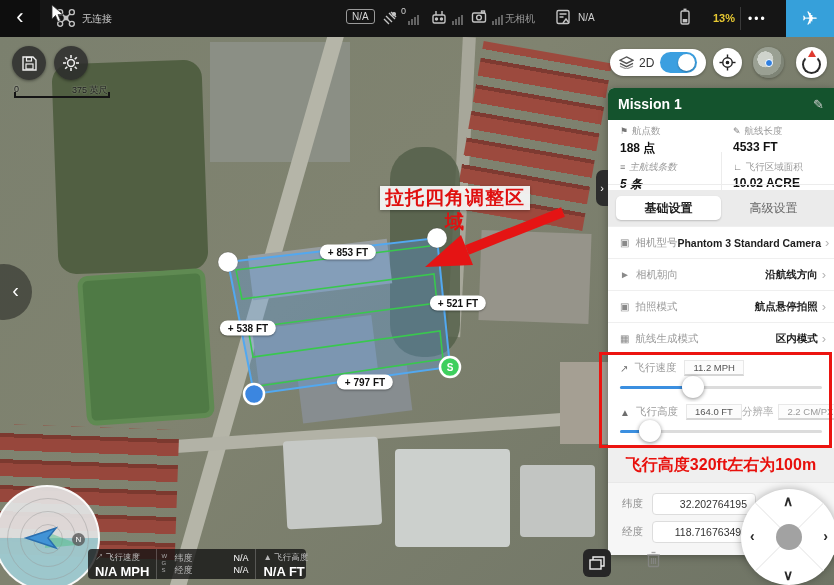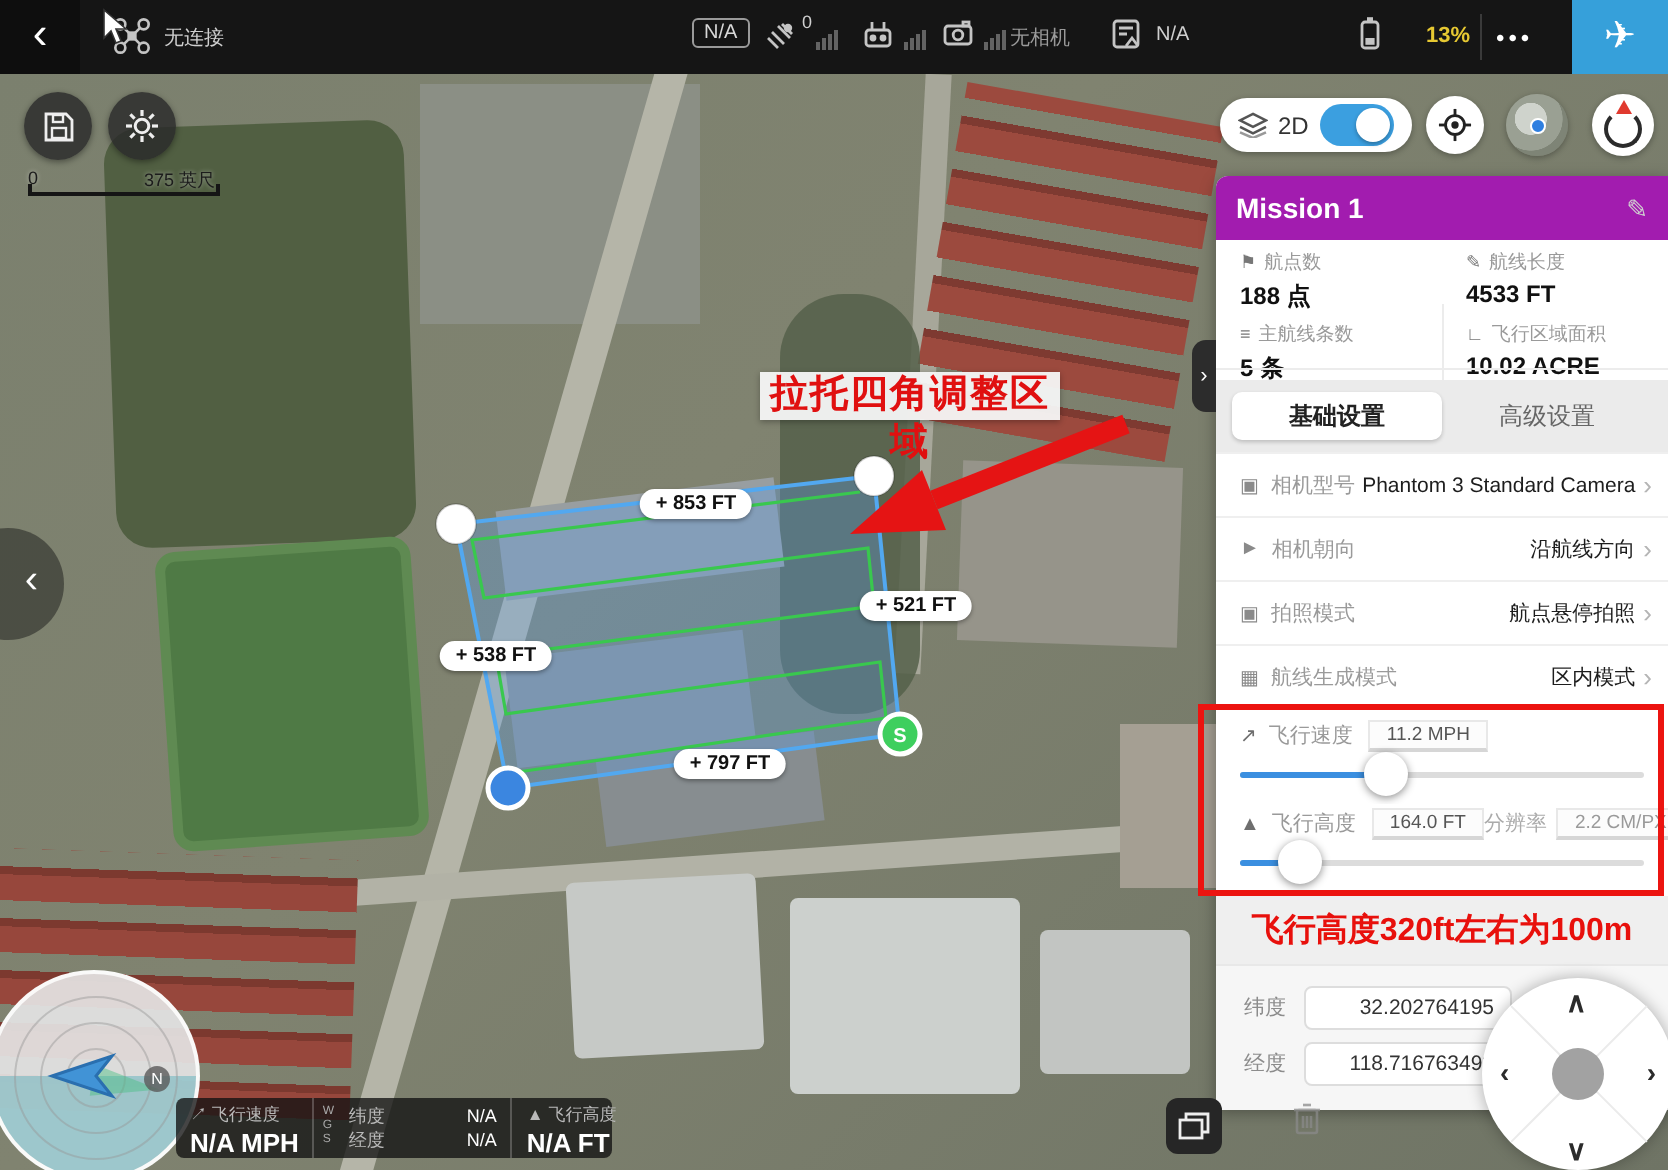--- a/index.html
+++ b/index.html
@@ -77,21 +77,21 @@
   .circ-btn{position:absolute;top:48px;width:29px;height:29px;border-radius:50%;background:#fff;z-index:16;
     box-shadow:0 1px 3px rgba(0,0,0,.3);display:flex;align-items:center;justify-content:center;}
   .minimap{background:radial-gradient(circle at 40% 40%,#cfd3cc 0 30%,#9aa093 31% 60%,#7e8476 61% 100%);}
   .minimap .dot{width:6px;height:6px;border-radius:50%;background:#2f7fe0;border:1px solid #fff;}
   .comp-btn .tri{position:absolute;left:50%;top:3px;transform:translateX(-50%);width:0;height:0;
     border-left:4px solid transparent;border-right:4px solid transparent;border-bottom:7px solid #e03a2f;}
   .comp-btn .arc{width:15px;height:15px;border:2.5px solid #2b2b2b;border-top-color:transparent;border-radius:50%;margin-top:4px;}
 
   .panel{position:absolute;left:608px;top:88px;width:226px;height:466px;background:#fff;z-index:18;
     box-shadow:0 2px 8px rgba(0,0,0,.35);border-radius:6px 0 0 0;}
-  .p-head{position:absolute;left:0;top:0;width:226px;height:30px;background:#a21caf;border-radius:6px 0 0 0;
+  .p-head{position:absolute;left:0;top:0;width:226px;height:30px;background:#14532d;border-radius:6px 0 0 0;
     color:#fff;box-sizing:border-box;padding:16px 10px;display:flex;align-items:center;}
   .p-head .t{font-size:14px;font-weight:bold;}
   .p-head .edit{margin-left:auto;color:#d0d0d0;font-size:13px;}
   .p-tab{position:absolute;left:-12px;top:82px;width:12px;height:36px;background:#2c2c2c;
     border-radius:7px 0 0 7px;color:#fff;font-size:11px;text-align:center;line-height:36px;}
   .stats{position:absolute;left:0;top:30px;width:226px;height:72px;}
   .stat-cell{position:absolute;width:113px;height:36px;box-sizing:border-box;padding:3px 0 0 12px;}
   .stat-cell .sl{font-size:9.5px;color:#9a9a9a;white-space:nowrap;}
   .stat-cell .sl .si{color:#777;margin-right:4px;font-size:9px;}
   .stat-cell .sv{font-size:12px;font-weight:bold;color:#111;margin-top:2px;white-space:nowrap;}
@@ -103,21 +103,21 @@
 
   .tabs-strip{position:absolute;left:0;top:102px;width:226px;height:36px;background:#ebebeb;box-sizing:border-box;padding:6px 8px;}
   .seg{display:flex;height:24px;}
   .seg .tab{flex:1;text-align:center;line-height:24px;font-size:12px;color:#666;}
   .seg .tab.on{background:#fff;border-radius:5px;box-shadow:0 1px 2px rgba(0,0,0,.2);color:#222;font-weight:bold;}
 
   .set-row{position:absolute;left:0;width:226px;height:32px;background:#fff;border-top:1px solid #efefef;
     display:flex;align-items:center;box-sizing:border-box;padding:0 8px 0 12px;}
   .set-ic{color:#8a8a8a;font-size:10px;}
   .set-lb{color:#9a9a9a;font-size:10.5px;margin-left:6px;white-space:nowrap;}
-  .set-vl{margin-left:auto;color:#1d1d1d;font-size:10.5px;font-weight:normal;white-space:nowrap;}
+  .set-vl{margin-left:auto;color:#1d1d1d;font-size:10.5px;font-weight:bold;white-space:nowrap;}
   .set-ch{color:#b5b5b5;font-size:13px;margin-left:4px;}
 
   .sl-row-lab{position:absolute;left:0;width:226px;height:20px;display:flex;align-items:center;
     box-sizing:border-box;padding:0 10px 0 12px;background:#fff;}
   .sl-ic{color:#6e6e6e;font-size:10px;}
   .sl-name{color:#9a9a9a;font-size:10.5px;margin-left:6px;white-space:nowrap;}
   .val-box{border:1px solid #e8e8e8;border-bottom:2px solid #d6d6d6;background:#fcfcfc;color:#555;
     font-size:9.5px;padding:1px 8px;margin-left:8px;white-space:nowrap;}
   .res-lab{margin-left:auto;color:#ababab;font-size:10.5px;white-space:nowrap;}
   .sl-track{position:absolute;left:12px;width:202px;height:3px;background:#dcdcdc;border-radius:2px;}
@@ -362,21 +362,21 @@
 
     <div class="stats">
       <div class="stat-cell" style="left:0;top:4px;">
         <div class="sl"><span class="si">⚑</span><span>航点数</span></div>
         <div class="sv">188 点</div>
       </div>
       <div class="stat-cell" style="left:113px;top:4px;">
         <div class="sl"><span class="si">✎</span><span>航线长度</span></div>
         <div class="sv">4533 FT</div>
       </div>
-      <div class="stat-cell" style="left:0;top:40px;">
+      <div class="stat-cell" style="left:0;top:40px;font-style:italic;">
         <div class="sl"><span class="si">≡</span><span>主航线条数</span></div>
         <div class="sv">5 条</div>
       </div>
       <div class="stat-cell" style="left:113px;top:40px;">
         <div class="sl"><span class="si">∟</span><span>飞行区域面积</span></div>
         <div class="sv">10.02 ACRE</div>
       </div>
       <div class="stat-div-v"></div>
       <div class="stat-div-h"></div>
       <div class="dots">

